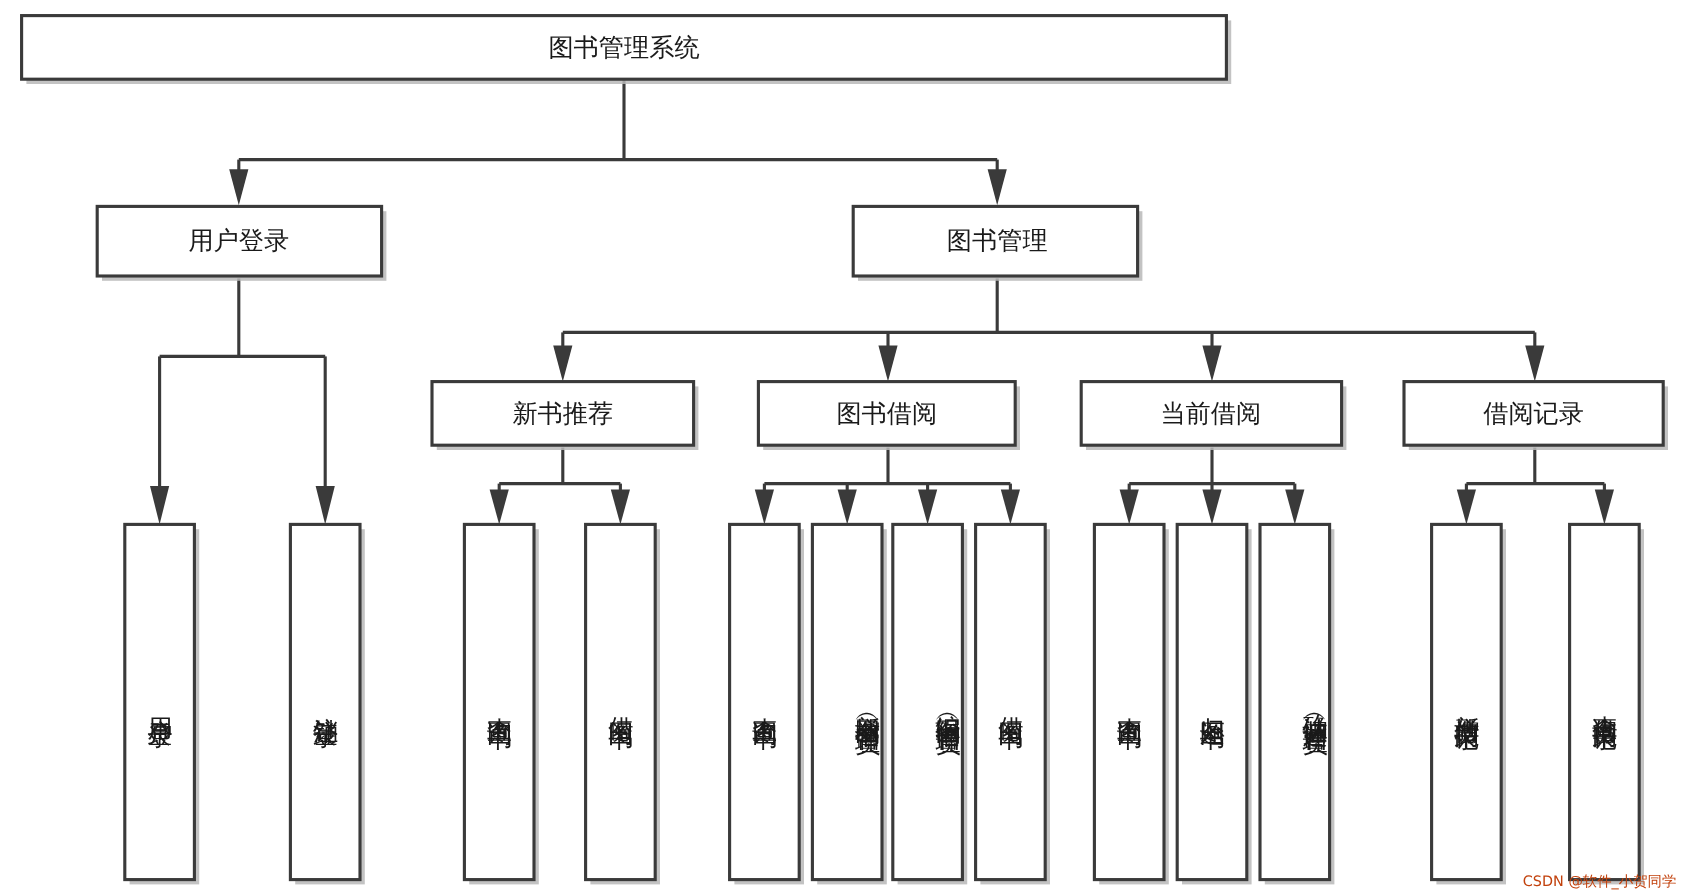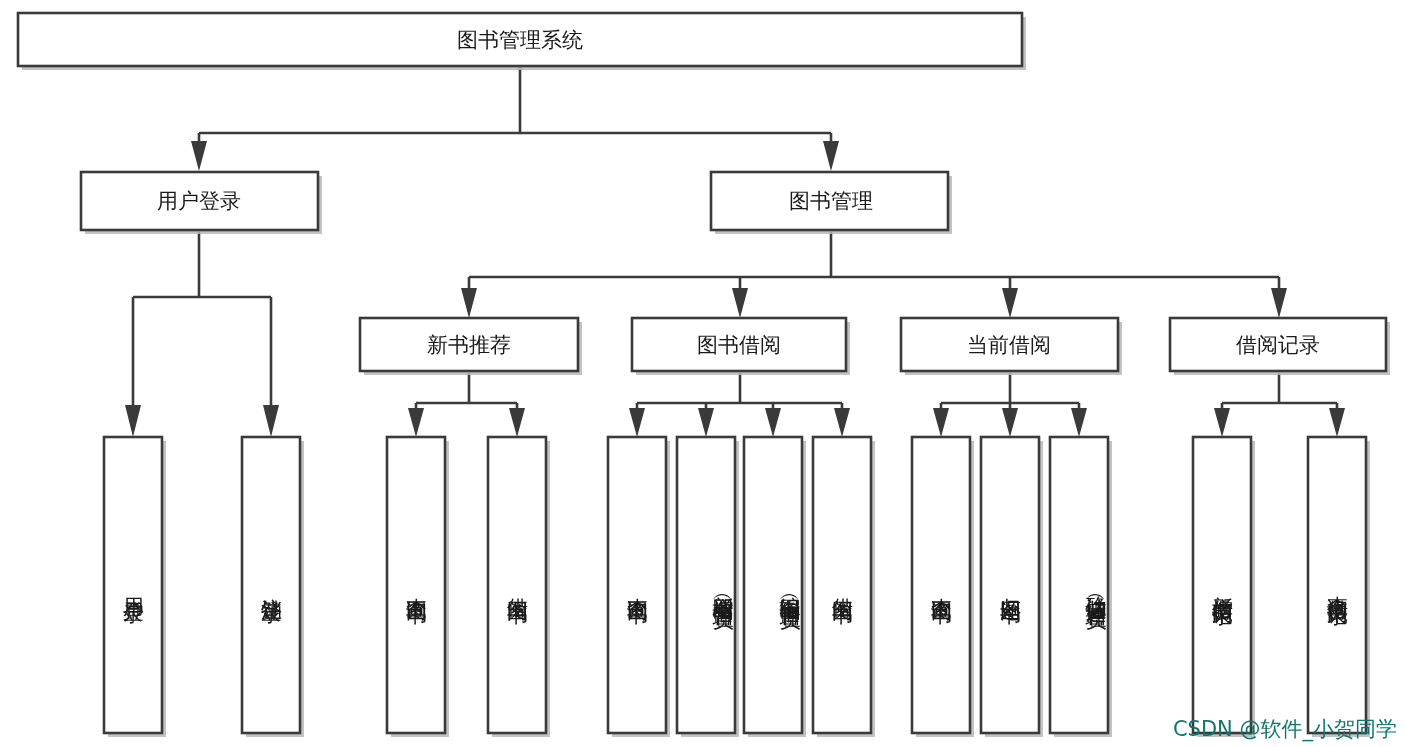--- a/index.html
+++ b/index.html
@@ -68,22 +68,22 @@
     pointer-events: none;
   }
   .leaf-label.centered {
     align-items: center;
   }
   .watermark {
     position: absolute;
     right: 8px;
     bottom: 4px;
     font-family: "DejaVu Sans", "Liberation Sans", sans-serif;
-    font-size: 21px;
-    color: #0f766e;
+    font-size: 12px;
+    color: #c2410c;
     white-space: nowrap;
     user-select: none;
   }
 </style>
 </head>
 <body>
 
 <div id="diagram-root">
 
   <svg id="flow-svg" viewBox="0 0 1405 747">

